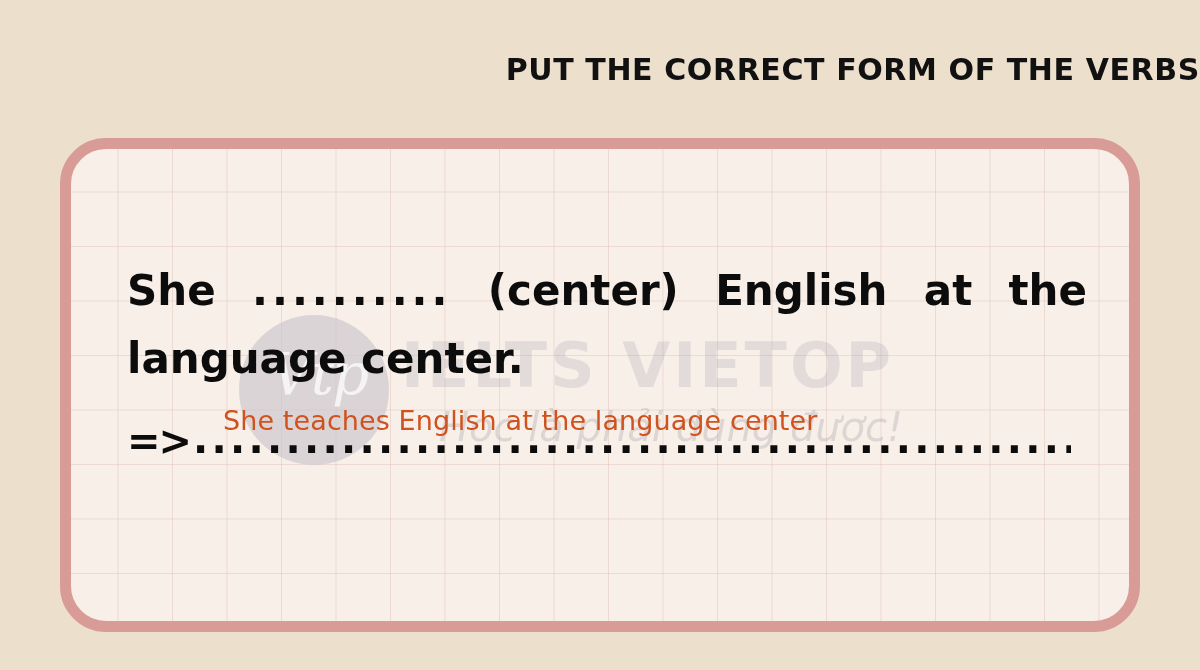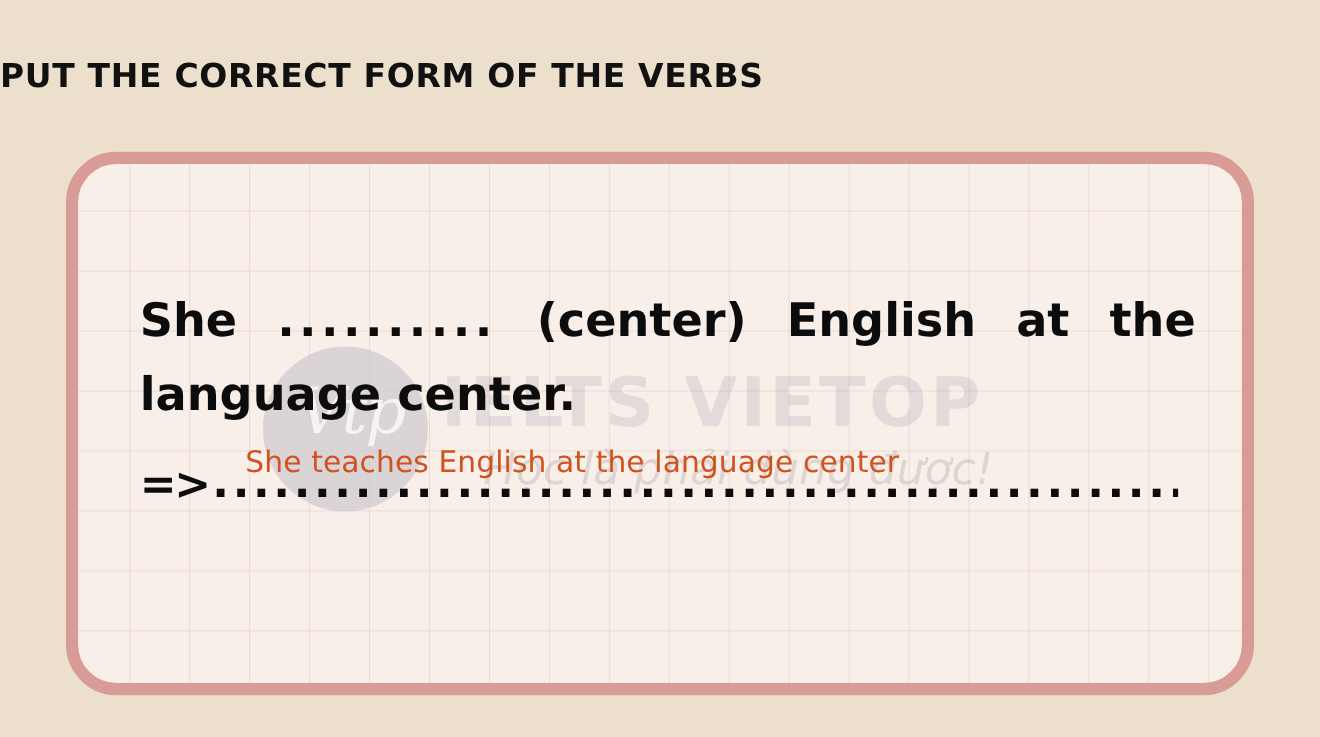--- a/index.html
+++ b/index.html
@@ -14,21 +14,21 @@
     overflow: hidden;
     position: relative;
   }
 
   
   .title {
     position: absolute;
     top: 52px;
     left: 0;
     width: 1200px;
-    text-align: left;
+    text-align: right;
     font-family: "DejaVu Sans", sans-serif;
     font-weight: bold;
     font-size: 30px;
     letter-spacing: 0.6px;
     color: #111111;
     text-transform: uppercase;
     white-space: nowrap;
   }
 
   

